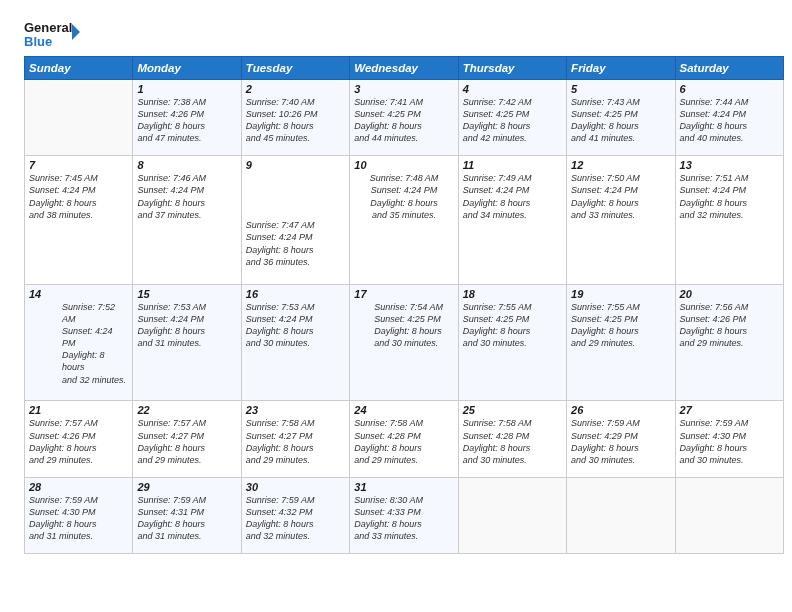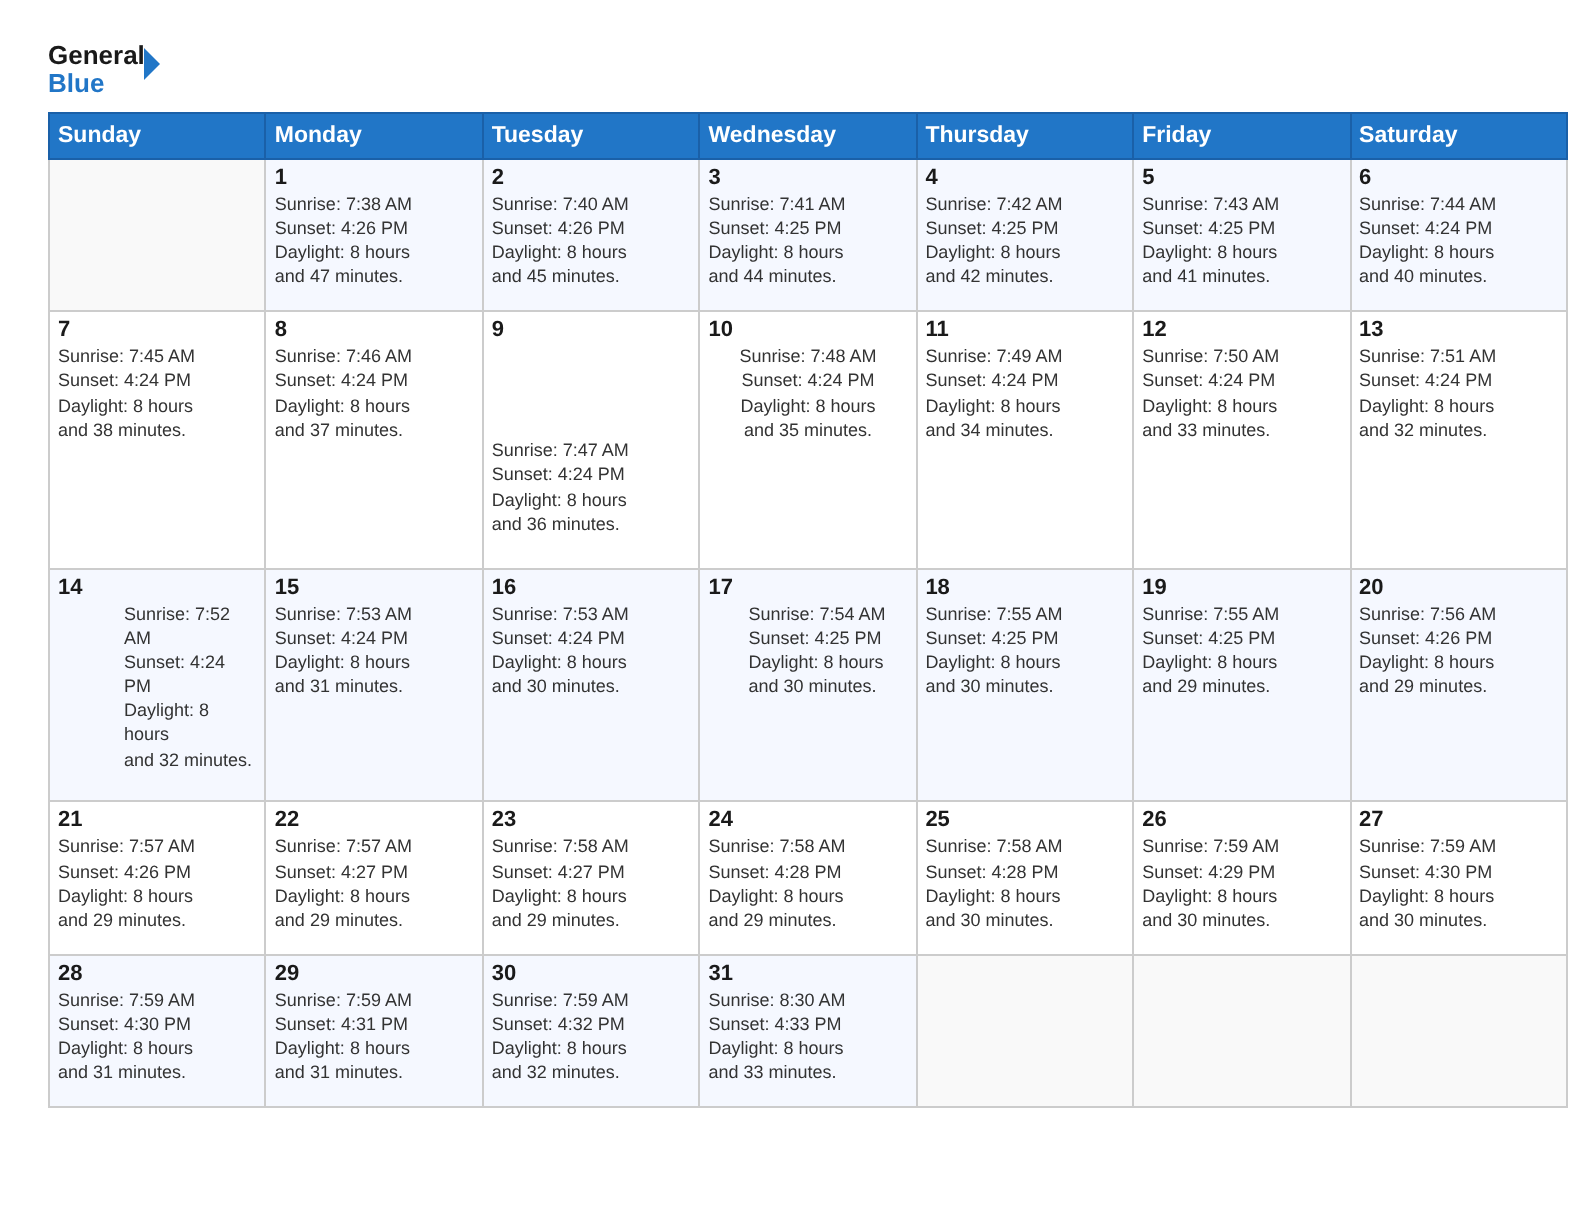--- a/index.html
+++ b/index.html
@@ -45,20 +45,21 @@
       font-size: 14px;
       color: #333;
       margin-top: 2px;
     }
     .calendar {
       flex: 1;
       border: 1px solid #ccc;
       border-collapse: collapse;
       width: 100%;
       table-layout: fixed;
+      font-style: italic;
     }
     .calendar thead tr th {
       background: #2176c7;
       color: #fff;
       font-size: 11.5px;
       font-weight: bold;
       padding: 5px 4px;
       text-align: left;
       border: 1px solid #1a60a8;
     }
@@ -129,21 +130,21 @@
           <td>
             <span class="day-number">1</span>
             <div class="day-info" style="white-space: pre-line;">Sunrise: 7:38 AM
 Sunset: 4:26 PM
 Daylight: 8 hours
 and 47 minutes.</div>
           </td>
           <td>
             <span class="day-number">2</span>
             <div class="day-info" style="white-space: pre-line;">Sunrise: 7:40 AM
-Sunset: 4:26 PM
+Sunset: 10:26 PM
 Daylight: 8 hours
 and 45 minutes.</div>
           </td>
           <td>
             <span class="day-number">3</span>
             <div class="day-info" style="white-space: pre-line;">Sunrise: 7:41 AM
 Sunset: 4:25 PM
 Daylight: 8 hours
 and 44 minutes.</div>
           </td>

